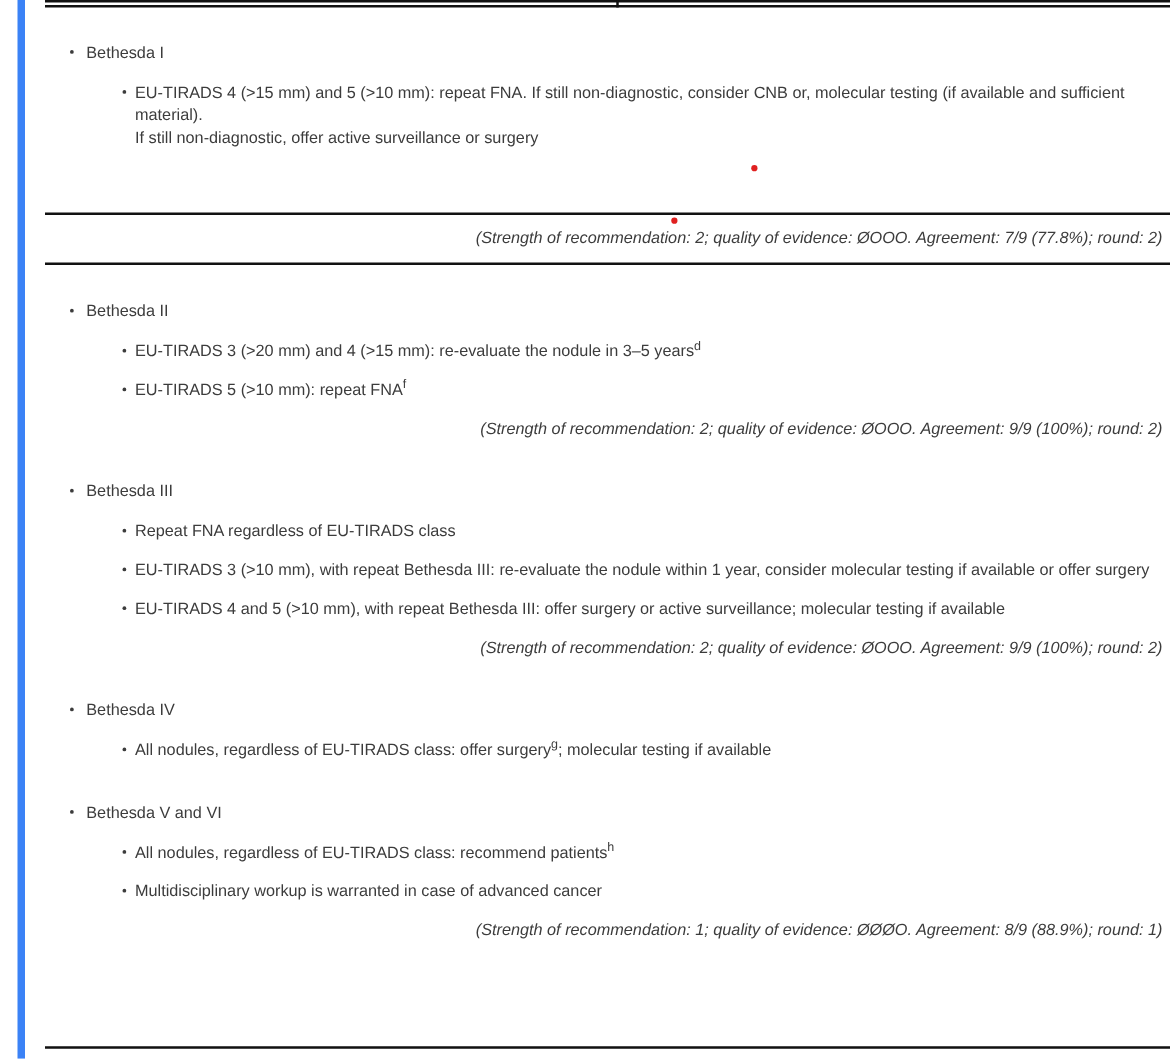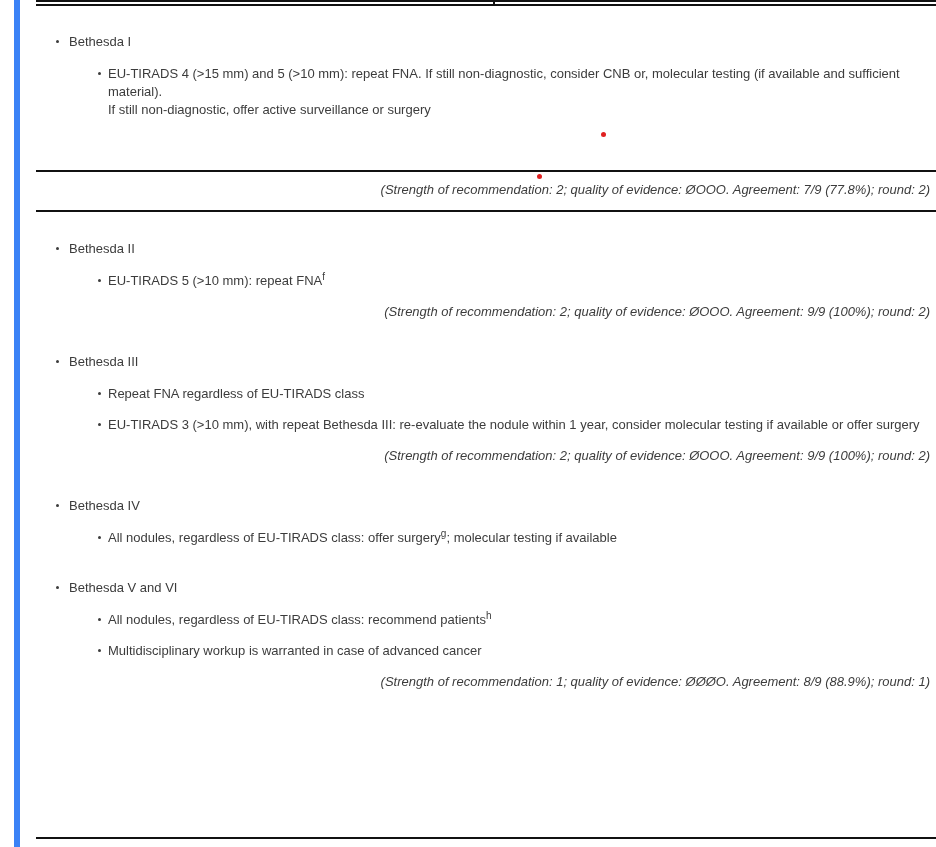--- a/index.html
+++ b/index.html
@@ -124,29 +124,31 @@
     </div>
 
   <div class="row row-2">
     <p class="strength">(Strength of recommendation: 2; quality of evidence: ØOOO. Agreement: 7/9 (77.8%); round: 2)</p>
   </div>
 
   <div class="row row-3" id="row-bethesda-rest">
       <div class="section">
         <div class="heading"><span>Bethesda II</span></div>
         <div class="subs">
+          <div class="sub-li"><span class="seg">EU-TIRADS 3 (&gt;20 mm) and 4 (&gt;15 mm): re-evaluate the nodule in 3–5 years</span><sup class="seg sup">d</sup></div>
           <div class="sub-li"><span class="seg">EU-TIRADS 5 (&gt;10 mm): repeat FNA</span><sup class="seg sup">f</sup></div>
         </div>
         <p class="strength">(Strength of recommendation: 2; quality of evidence: ØOOO. Agreement: 9/9 (100%); round: 2)</p>
       </div>
       <div class="section">
         <div class="heading"><span>Bethesda III</span></div>
         <div class="subs">
           <div class="sub-li"><span class="seg">Repeat FNA regardless of EU-TIRADS class</span></div>
           <div class="sub-li"><span class="seg">EU-TIRADS 3 (&gt;10 mm), with repeat Bethesda III: re-evaluate the nodule within 1 year, consider molecular testing if available or offer surgery</span></div>
+          <div class="sub-li"><span class="seg">EU-TIRADS 4 and 5 (&gt;10 mm), with repeat Bethesda III: offer surgery or active surveillance; molecular testing if available</span></div>
         </div>
         <p class="strength">(Strength of recommendation: 2; quality of evidence: ØOOO. Agreement: 9/9 (100%); round: 2)</p>
       </div>
       <div class="section">
         <div class="heading"><span>Bethesda IV</span></div>
         <div class="subs">
           <div class="sub-li"><span class="seg">All nodules, regardless of EU-TIRADS class: offer surgery</span><sup class="seg sup">g</sup><span class="seg">; molecular testing if available</span></div>
         </div>
       </div>
       <div class="section">

